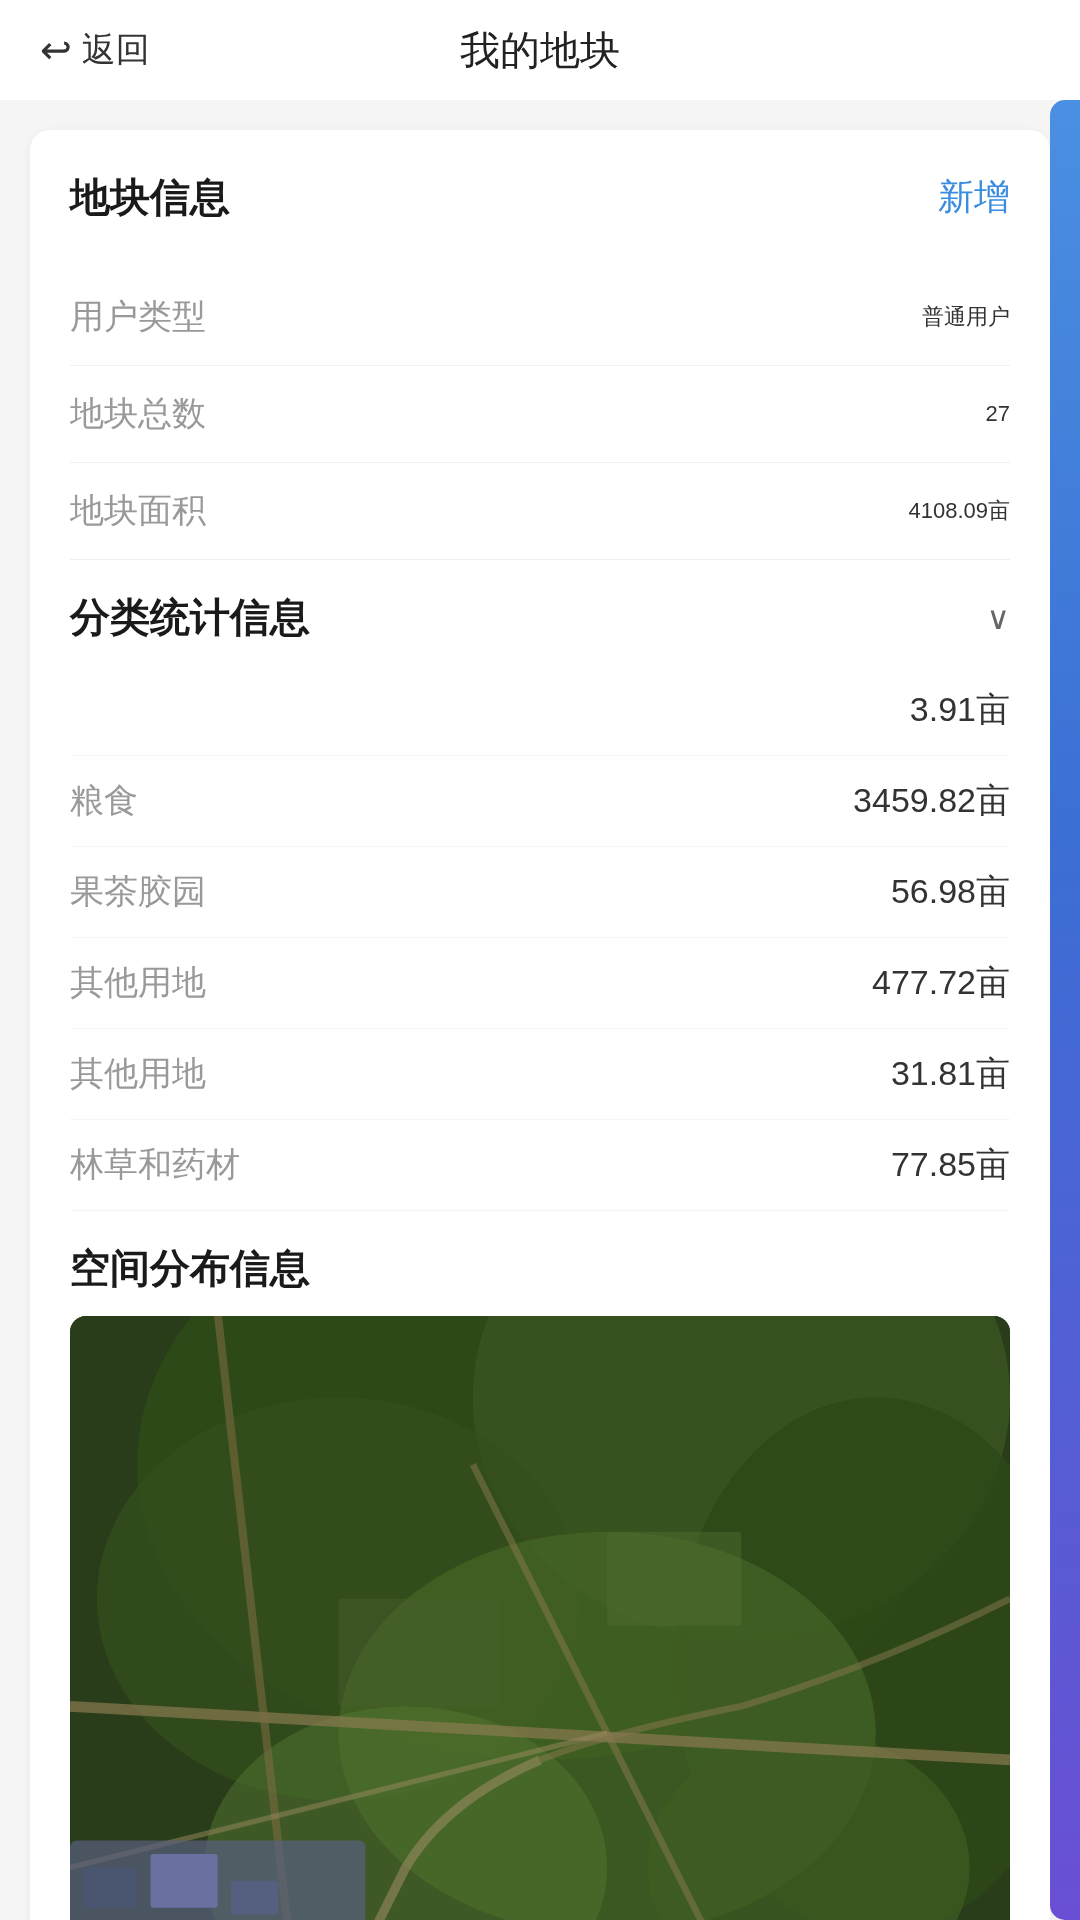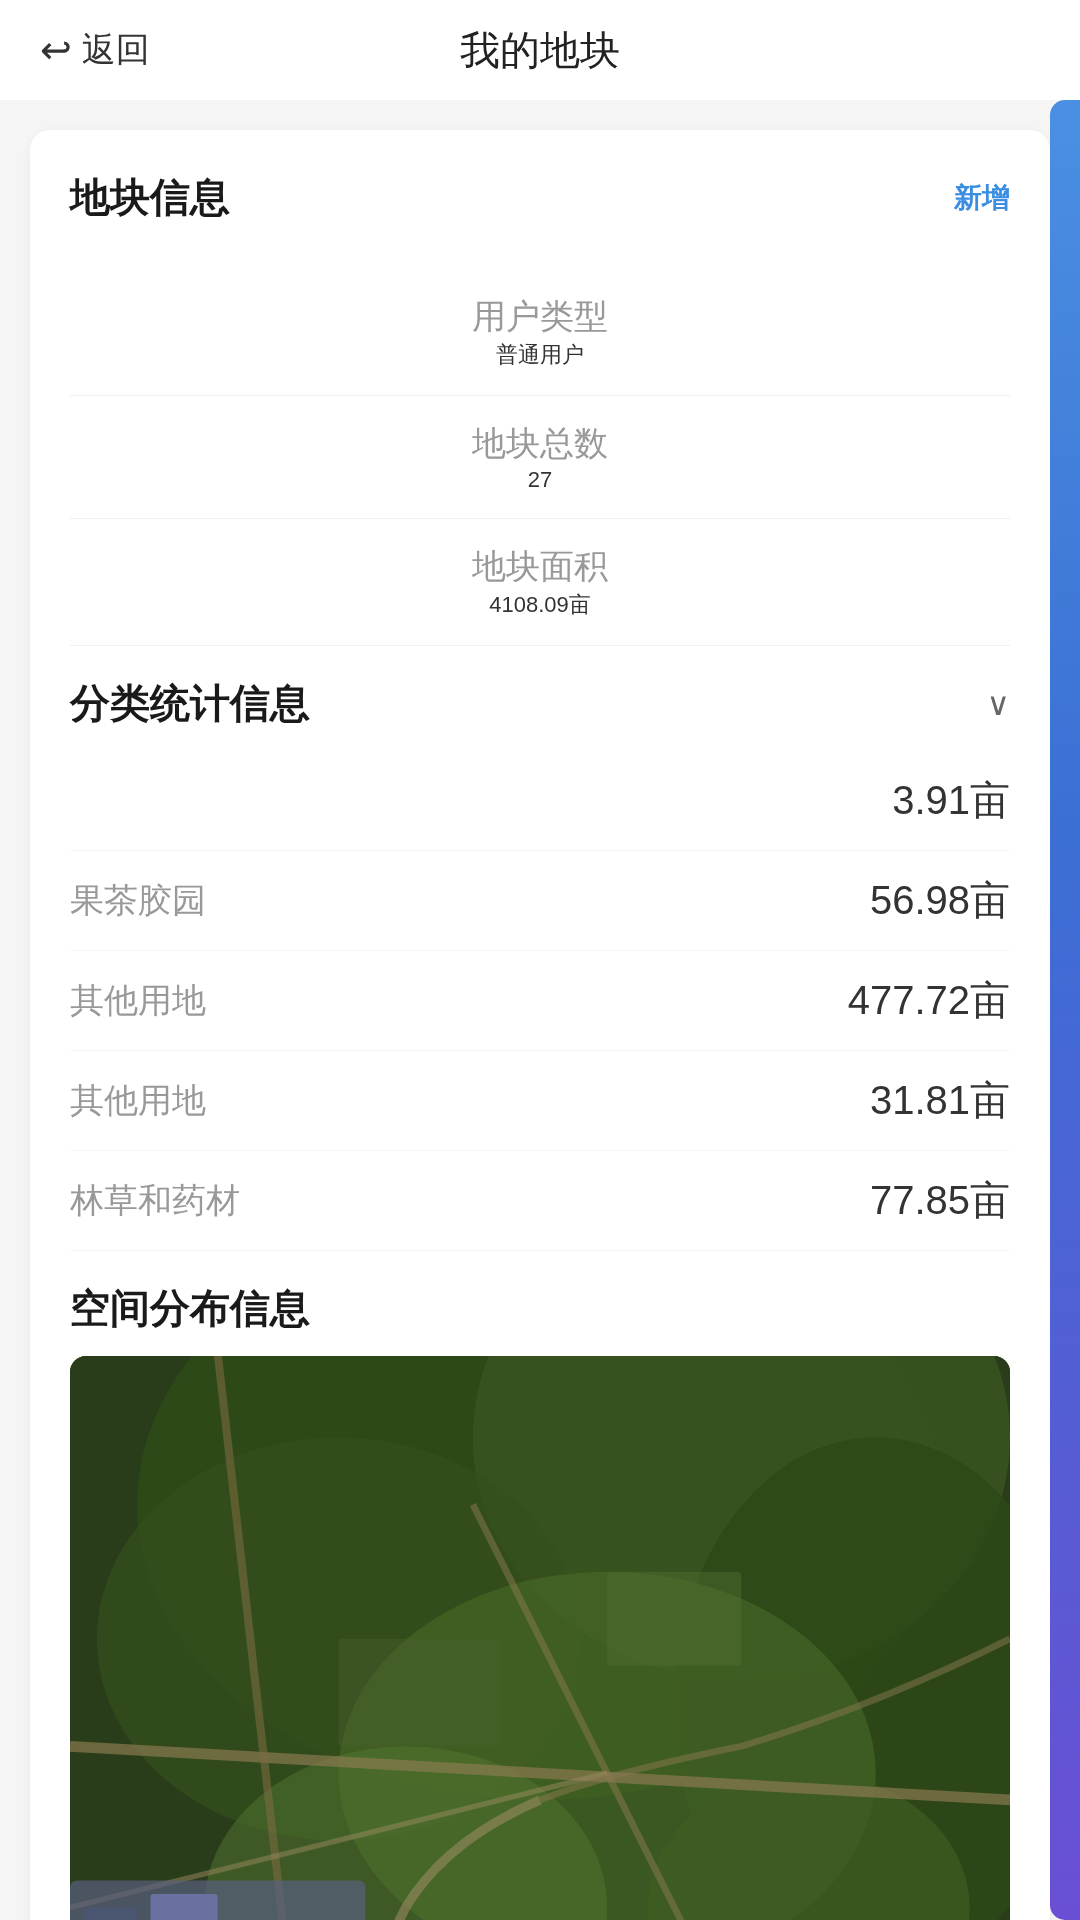--- a/index.html
+++ b/index.html
@@ -78,33 +78,32 @@
       margin-bottom: 44px;
     }
 
     .section-title {
       font-size: 40px;
       font-weight: 700;
       color: #1a1a1a;
     }
 
     .add-btn {
-      font-size: 28px;
+      font-size: 36px;
       color: #3a8de0;
       cursor: pointer;
-      font-weight: 700;
+      font-weight: 400;
     }
 
     .info-row {
       display: flex;
       align-items: center;
       justify-content: space-between;
       padding: 25px 0;
       border-bottom: 1px solid #f0f0f0;
-      flex-direction: column;
     }
 
     .info-row:last-child {
       border-bottom: none;
     }
 
     .info-label {
       font-size: 34px;
       color: #999;
     }
@@ -140,21 +139,21 @@
     .classify-row:last-child {
       border-bottom: none;
     }
 
     .classify-label {
       font-size: 34px;
       color: #999;
     }
 
     .classify-value {
-      font-size: 40px;
+      font-size: 34px;
       color: #333;
     }
 
     
     .map-container {
       width: 100%;
       height: 700px;
       border-radius: 16px;
       overflow: hidden;
       position: relative;
@@ -206,20 +205,24 @@
     </div>
 
     <div class="classify-header">
       <span class="section-title">分类统计信息</span>
       <span class="chevron-icon">∨</span>
     </div>
 
     <div class="classify-row">
       <span class="classify-label"></span>
       <span class="classify-value">3.91亩</span>
+    </div>
+    <div class="classify-row">
+      <span class="classify-label">粮食</span>
+      <span class="classify-value">3459.82亩</span>
     </div>
     <div class="classify-row">
       <span class="classify-label">果茶胶园</span>
       <span class="classify-value">56.98亩</span>
     </div>
     <div class="classify-row">
       <span class="classify-label">其他用地</span>
       <span class="classify-value">477.72亩</span>
     </div>
     <div class="classify-row">

